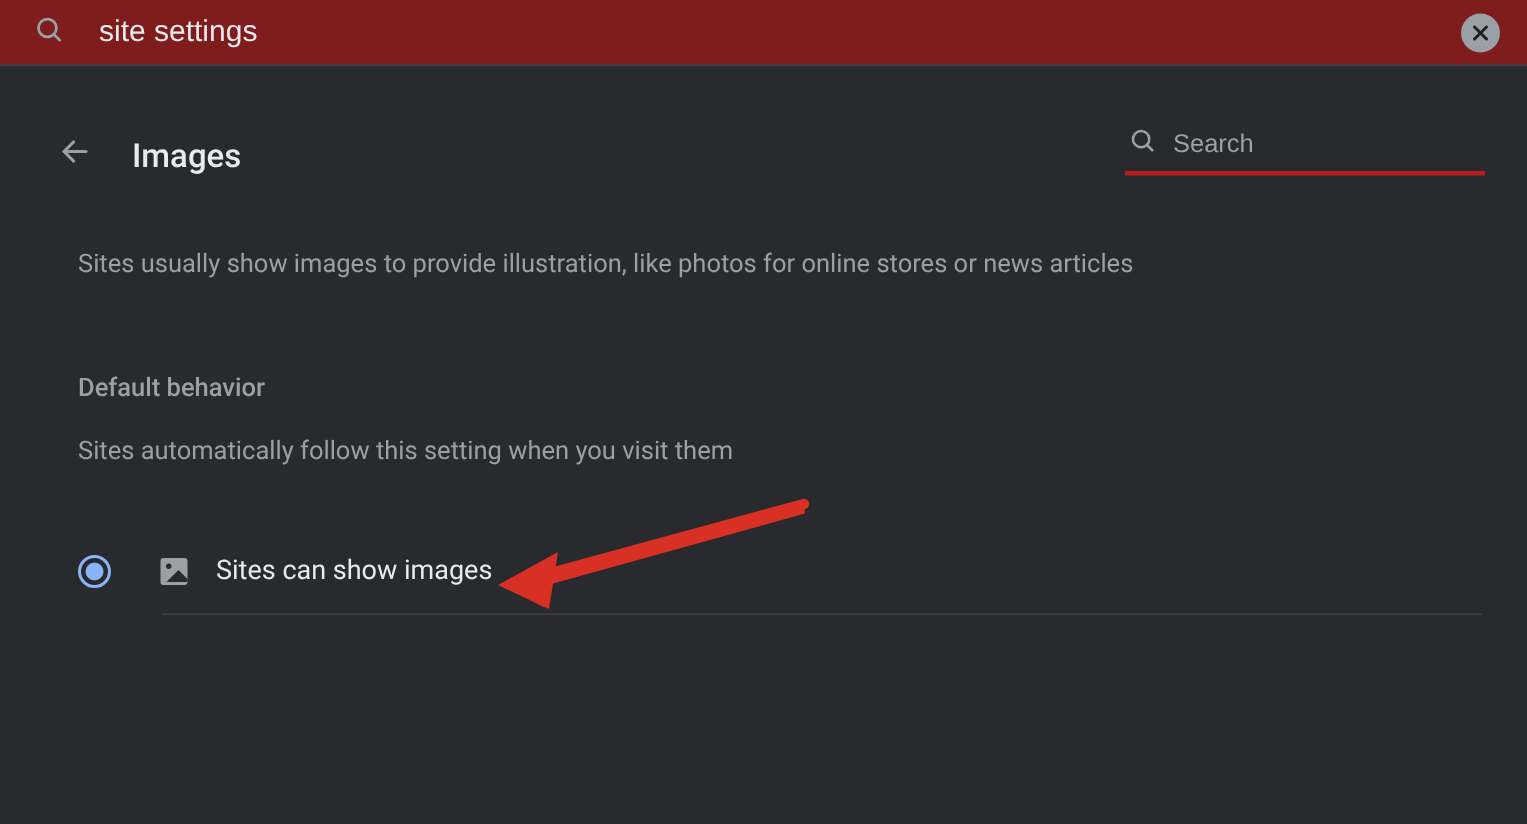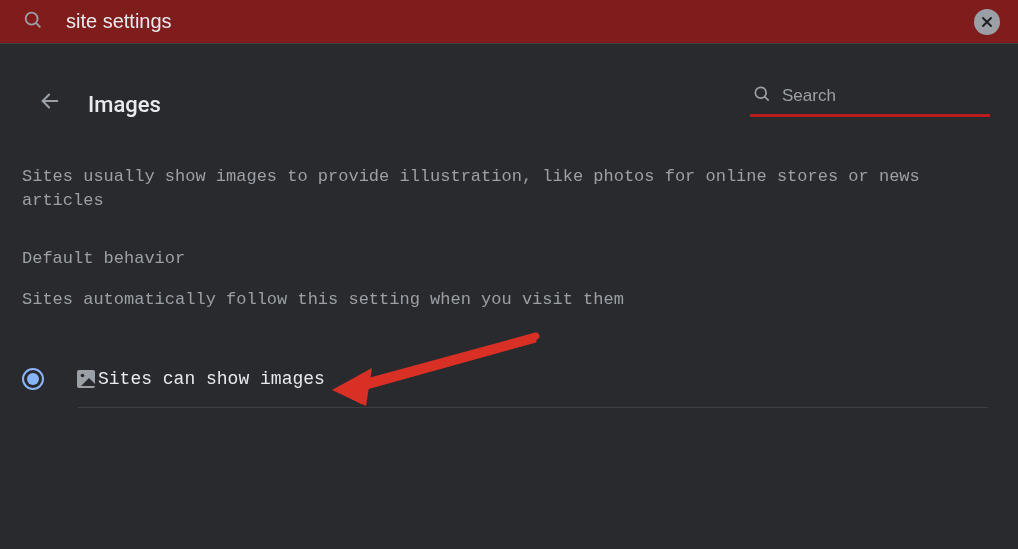--- a/index.html
+++ b/index.html
@@ -73,31 +73,31 @@
     border: none;
     outline: none;
     color: #e8eaed;
     font-size: 17px;
     margin-left: 10px;
     width: 100%;
   }
   .header-search input::placeholder { color: #9aa0a6; }
 
   
-  .content { padding: 48px 30px 0 22px; font-family: Liberation Mono, monospace; }
+  .content { padding: 48px 30px 0 52px; }
   .description {
     font-size: 17px;
     color: #9aa0a6;
     line-height: 1.4;
   }
   .section-heading {
     font-size: 17px;
     color: #9aa0a6;
     font-weight: 500;
-    margin-top: 36px;
+    margin-top: 60px;
   }
   .section-sub {
     font-size: 17px;
     color: #9aa0a6;
     margin-top: 22px;
   }
 
   .options { margin-top: 42px; }
   .option-row {
     display: flex;
@@ -128,21 +128,21 @@
     background: #8ab4f8;
   }
   .option-icon {
     width: 24px; height: 24px;
     margin-left: 30px;
     flex-shrink: 0;
     color: #9aa0a6;
     display: flex; align-items: center; justify-content: center;
   }
   .option-icon svg { width: 24px; height: 24px; }
-  .option-text { }
+  .option-text { margin-left: 16px; }
   .option-title {
     font-size: 18px;
     color: #e8eaed;
   }
   .option-subtitle {
     font-size: 16px;
     color: #9aa0a6;
     margin-top: 2px;
   }
 

